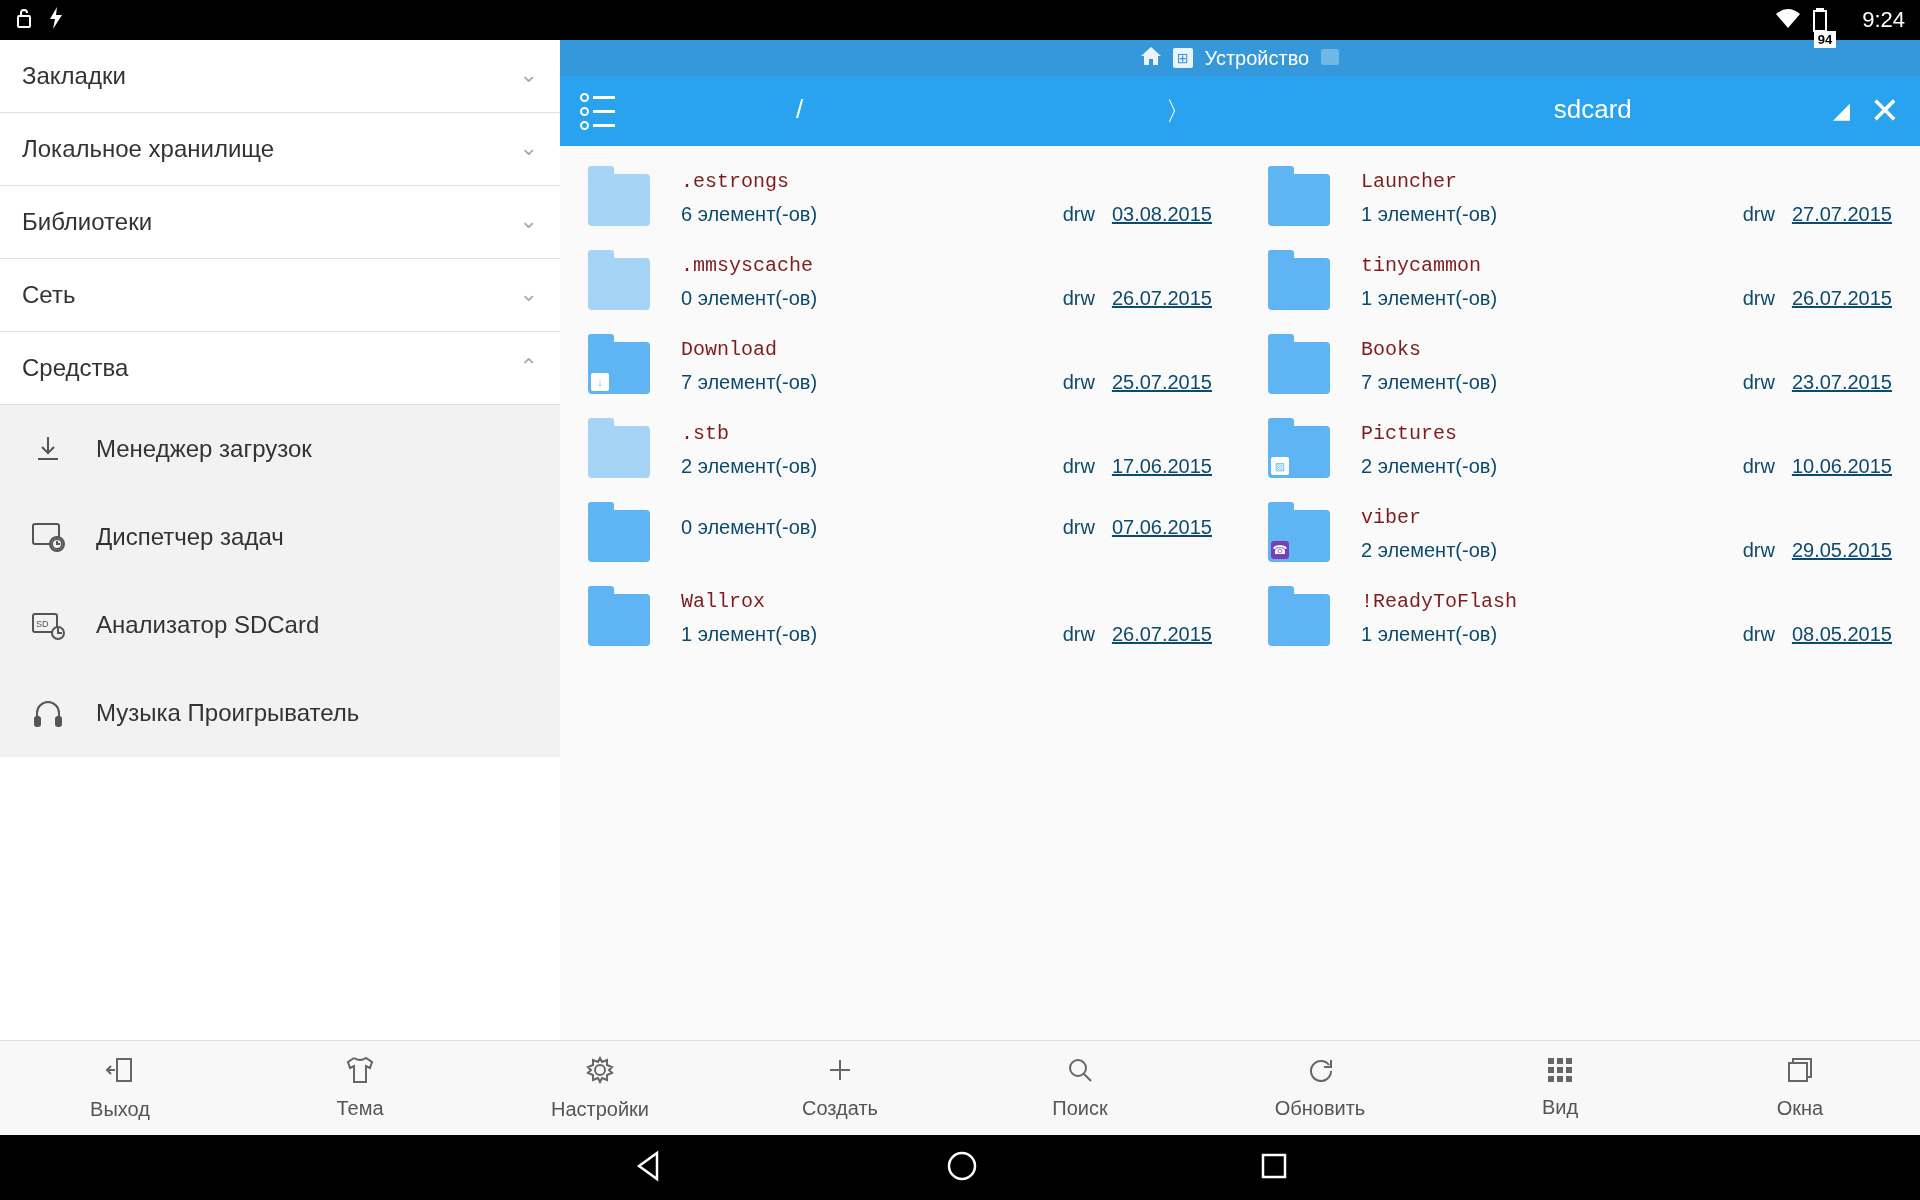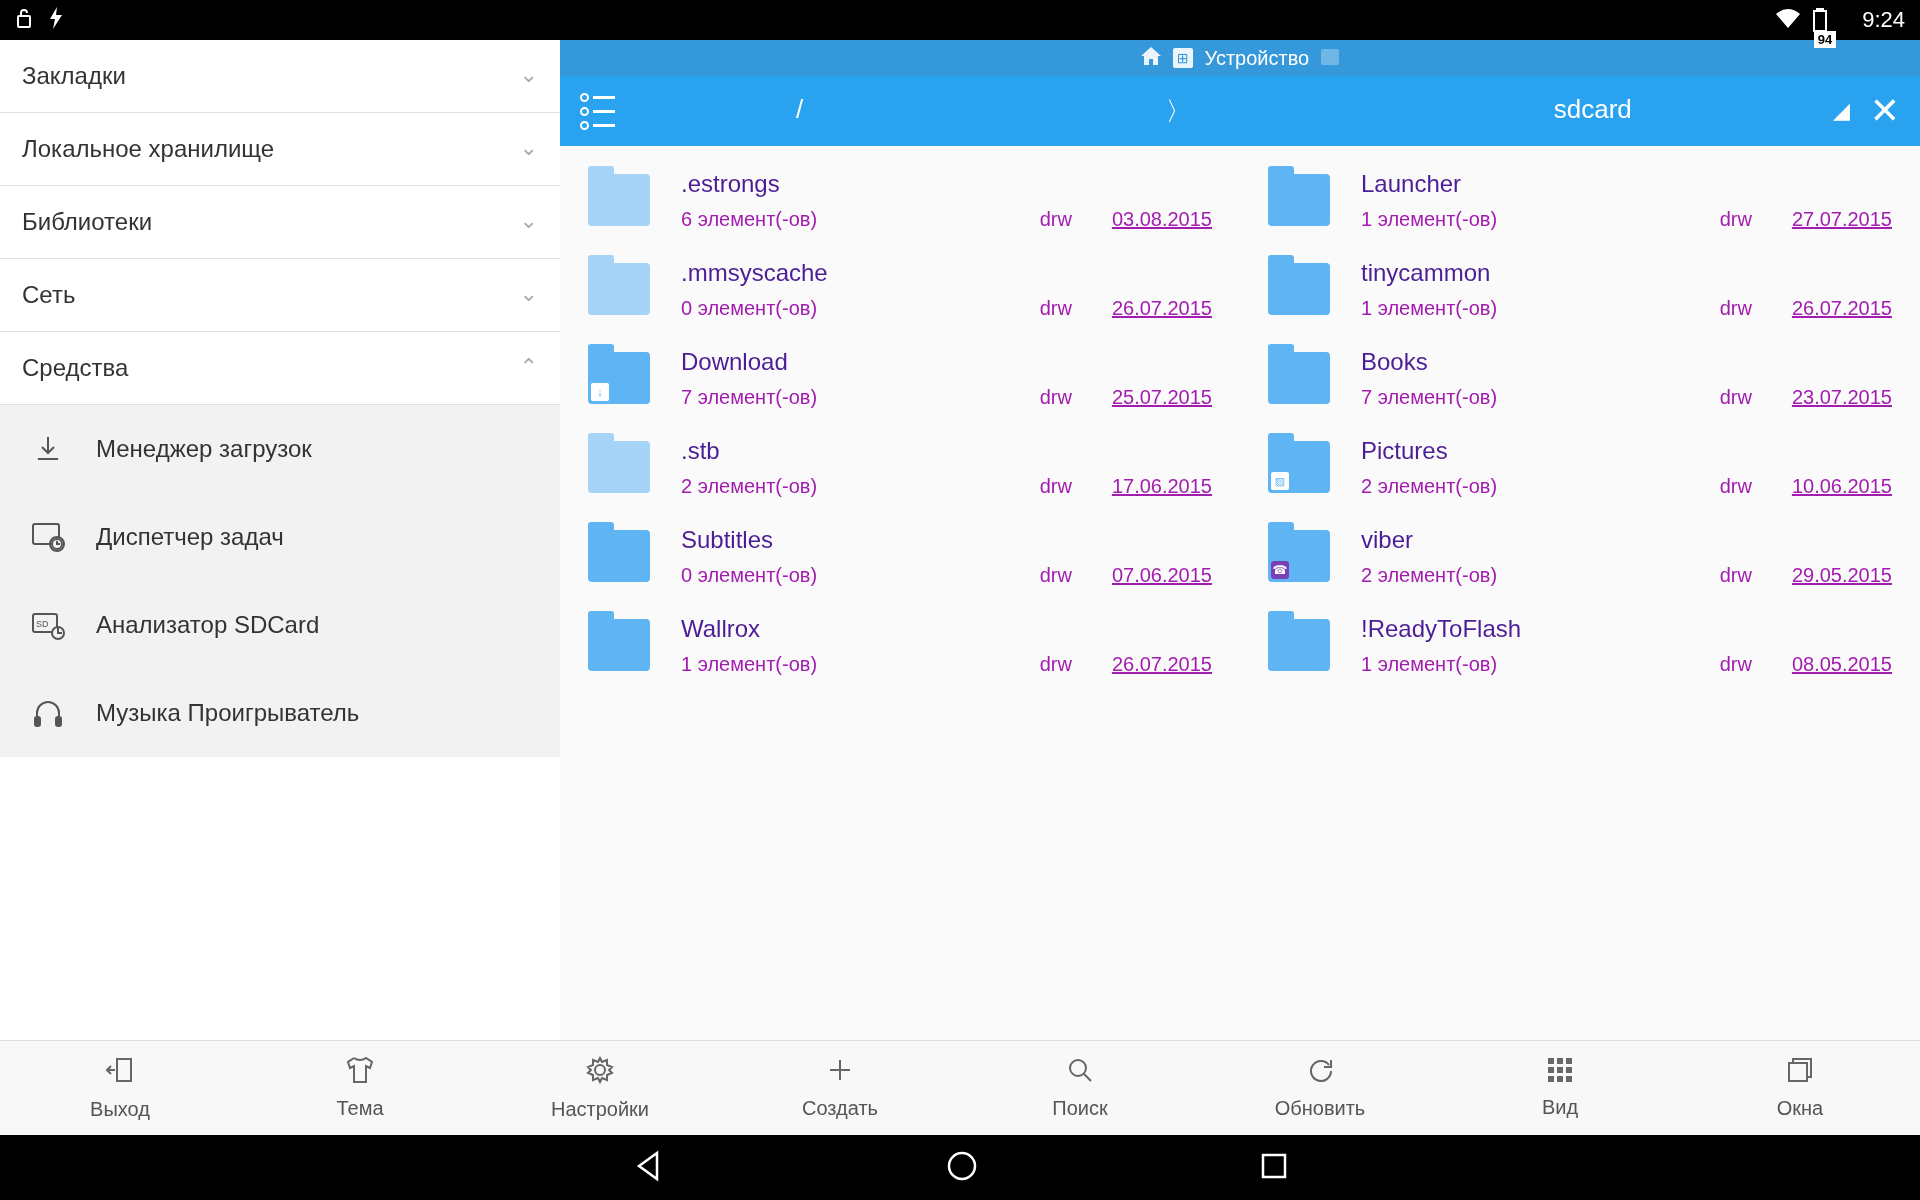--- a/index.html
+++ b/index.html
@@ -36,22 +36,22 @@
 
 
 .files { flex: 1; display: grid; grid-template-columns: 1fr 1fr; overflow: hidden; padding: 10px 20px 0 20px; column-gap: 40px; }
 .file-item { display: grid; grid-template-columns: 75px 1fr; grid-template-rows: auto auto; column-gap: 18px; padding: 14px 8px; cursor: pointer; }
 .folder-ico { grid-row: 1 / 3; width: 62px; height: 52px; background: #5fb5f4; border-radius: 4px; position: relative; margin-top: 4px; }
 .folder-ico::before { content: ""; position: absolute; top: -8px; left: 0; width: 26px; height: 10px; background: #5fb5f4; border-radius: 3px 3px 0 0; }
 .folder-ico.light { background: #a6d4f7; }
 .folder-ico.light::before { background: #a6d4f7; }
 .folder-ico .overlay { position: absolute; bottom: 3px; left: 3px; width: 18px; height: 18px; background: #fff; border-radius: 2px; display:flex;align-items:center;justify-content:center;font-size:11px;color:#5fb5f4; }
 .folder-ico .overlay.purple { background:#7b3fb5; color:#fff; border-radius:3px; font-size:12px;}
-.file-name { font-size: 24px; color: #4c1d95; }
-.file-meta { display: flex; font-size: 20px; color: #a21caf; gap: 40px; margin-top: 10px; }
+.file-name { font-size: 20px; color: #7f1d1d; font-family: Liberation Mono, monospace; }
+.file-meta { display: flex; font-size: 20px; color: #0c4a6e; gap: 17px; margin-top: 10px; }
 .file-meta .count { flex: 1; }
 .file-meta .perm { }
 .file-meta .date { margin-left: auto; text-decoration: underline; }
 
 
 .toolbar { height: 95px; background: #f8f8f8; border-top: 1px solid #ddd; display: flex; }
 .tool-btn { flex: 1; display: flex; flex-direction: column; align-items: center; justify-content: center; gap: 6px; cursor: pointer; color: #555; }
 .tool-btn .ti { font-size: 26px; }
 .tool-btn .tl { font-size: 20px; }
 
@@ -232,21 +232,20 @@
               <div class="folder-ico light"></div>
               <div class="file-name">.stb</div>
               <div class="file-meta">
                 <span class="count">2 элемент(-ов)</span>
                 <span class="perm">drw</span>
                 <span class="date">17.06.2015</span>
               </div>
             </div>
             <div class="file-item">
               <div class="folder-ico"></div>
-              <div class="file-name">Subtitles</div>
               <div class="file-meta">
                 <span class="count">0 элемент(-ов)</span>
                 <span class="perm">drw</span>
                 <span class="date">07.06.2015</span>
               </div>
             </div>
             <div class="file-item">
               <div class="folder-ico"></div>
               <div class="file-name">Wallrox</div>
               <div class="file-meta">

